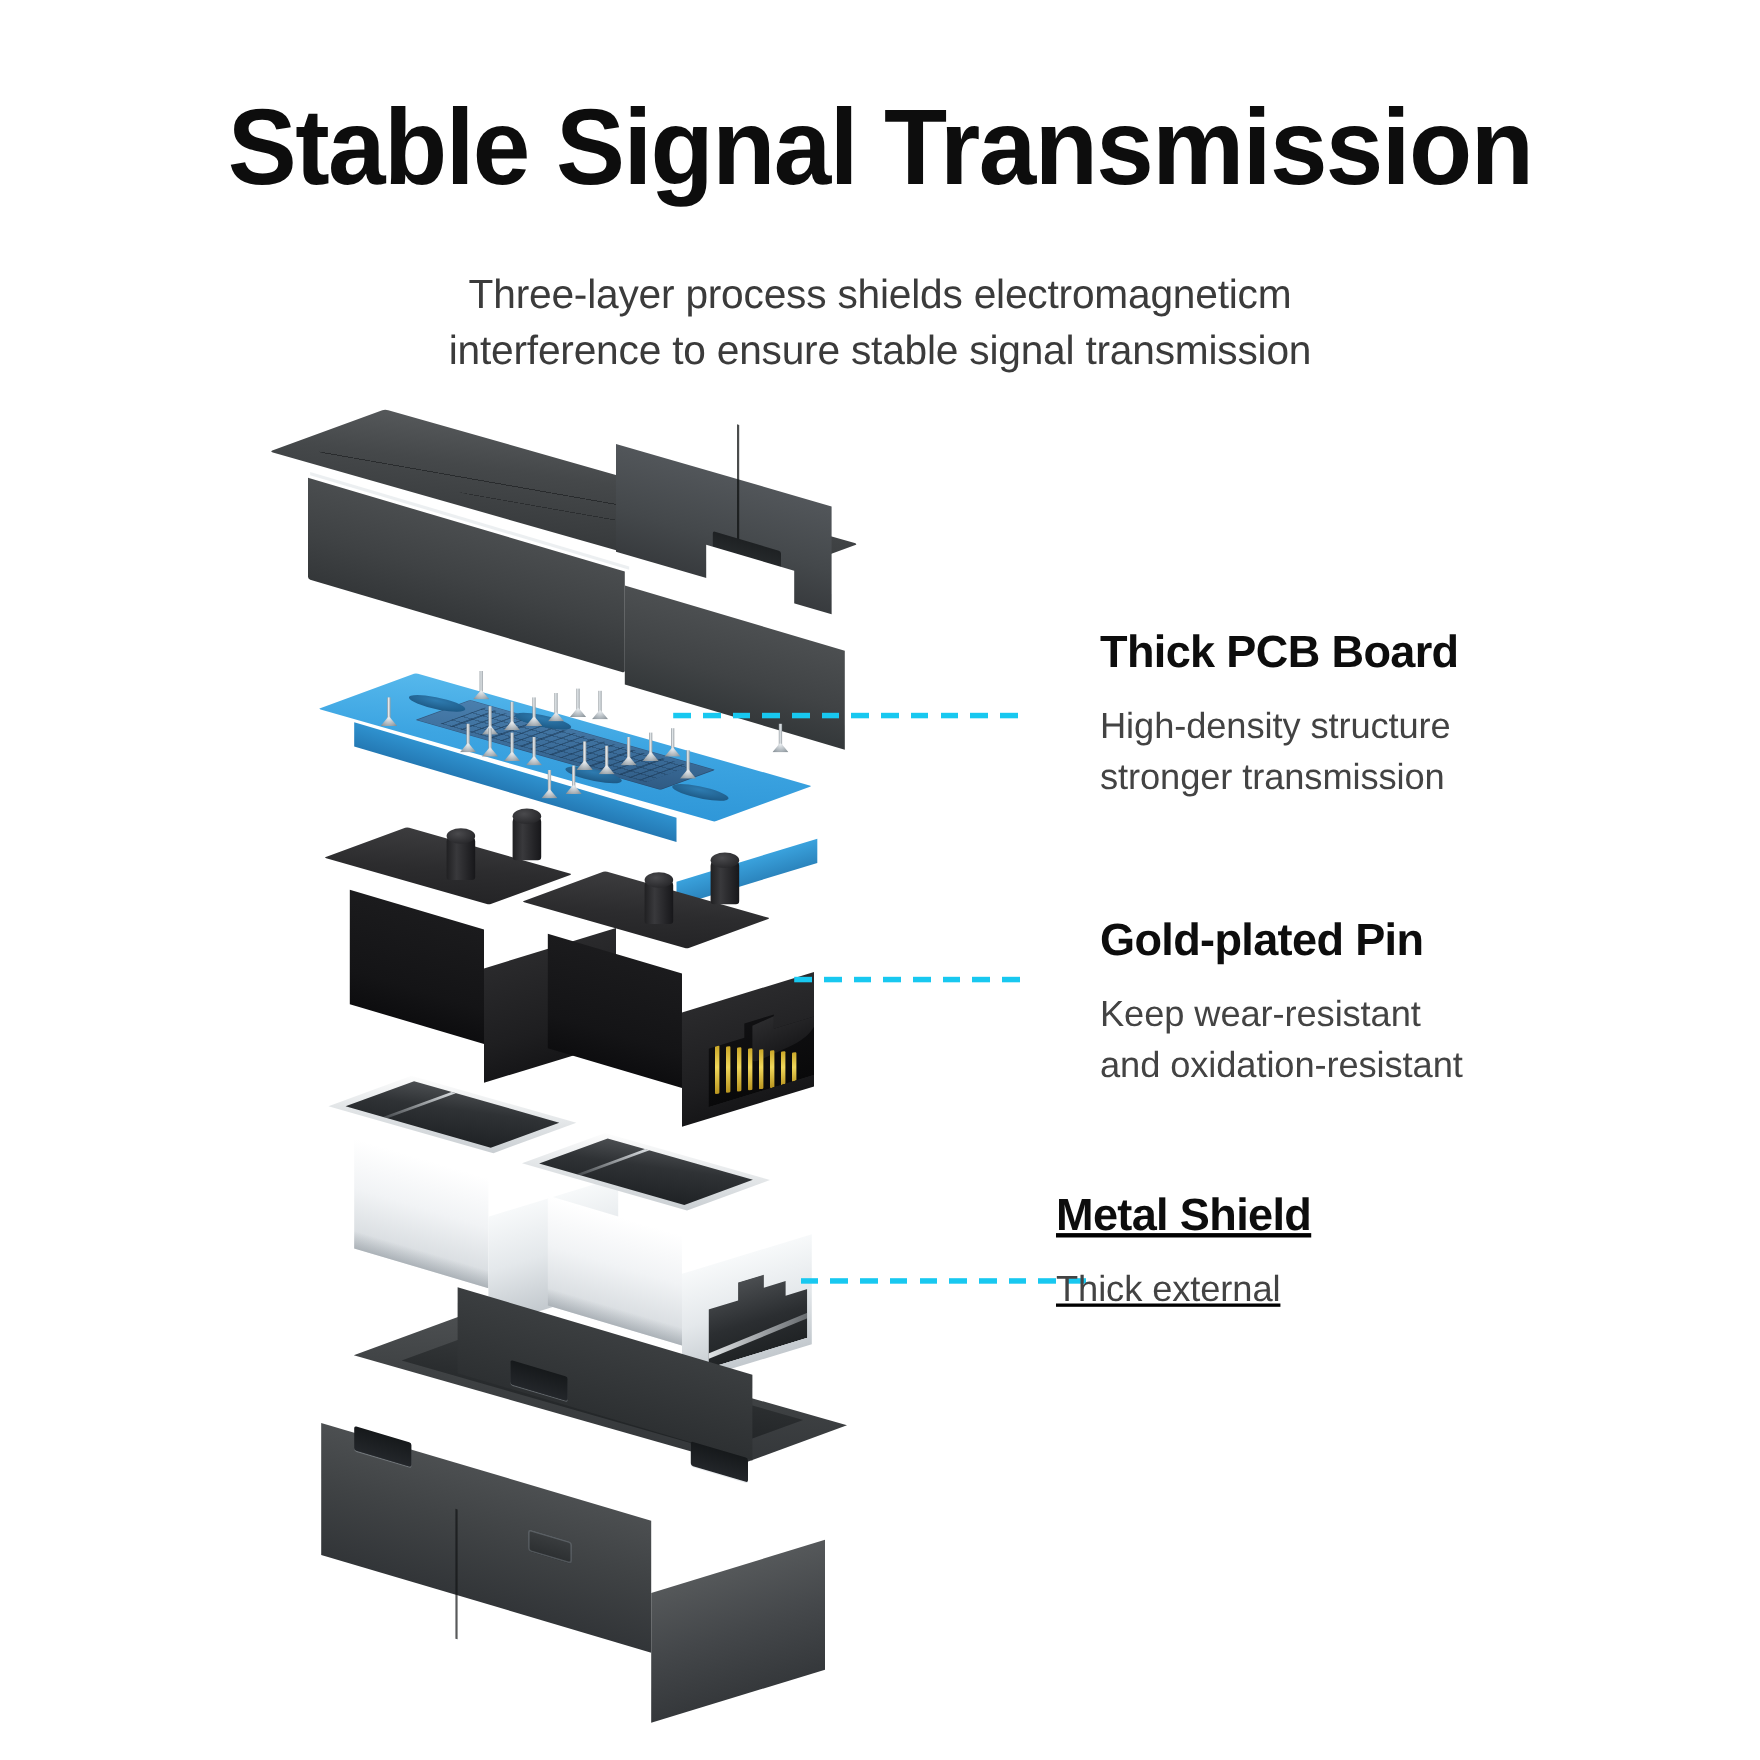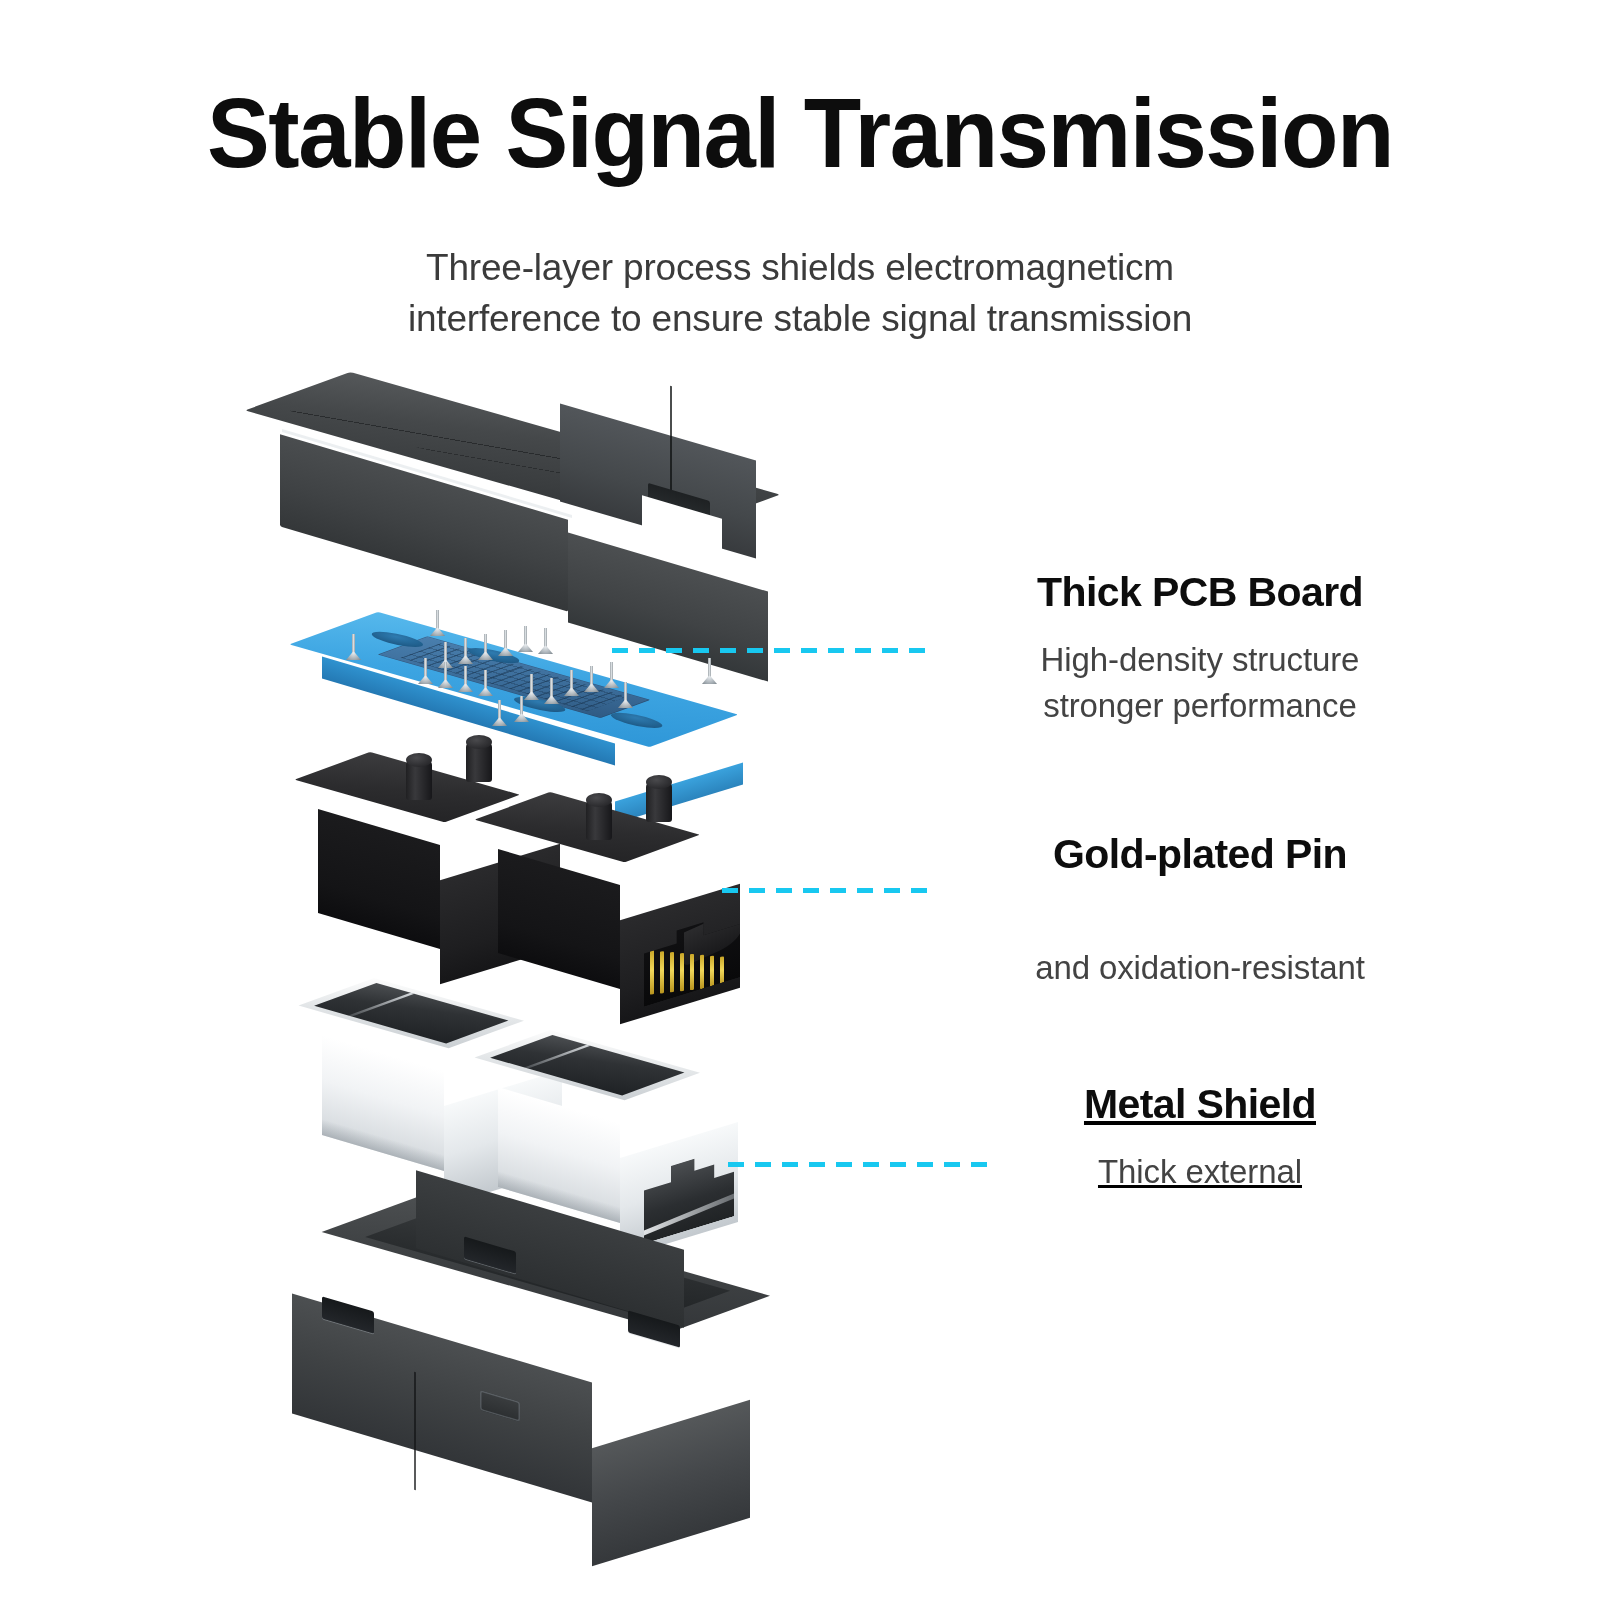--- a/index.html
+++ b/index.html
@@ -282,21 +282,21 @@
   }
 
   
   .dash {
     position:absolute; height:5px;
     background: repeating-linear-gradient(to right, currentColor 0 16px, transparent 16px 27px);
   }
   .dash-a { color:#18c8f0; }
 
   
-  .callout { position:absolute; text-align:center; }
+  .callout { position:absolute; }
   .callout .ct {
     font-size: 41px; font-weight: 700; color:#0d0d0d;
     letter-spacing:-0.6px; line-height:1.1; margin:0;
   }
   .callout .cd {
     font-size: 33px; font-weight: 400; color:#434343;
     line-height:1.38; margin:0; padding-top:22px; letter-spacing:-0.1px;
   }
 </style>
 </head>
@@ -487,28 +487,28 @@
 
     <div class="dash dash-a" style="left:612px; top:648px; width:322px;"></div>
     <div class="dash dash-a" style="left:722px; top:888px; width:214px;"></div>
     <div class="dash dash-a" style="left:728px; top:1162px; width:262px;"></div>
   </div>
 
   <div class="callout" style="left:1000px; top:570px; width:400px;">
     <p class="ct">Thick PCB Board</p>
     <p class="cd">
       <span>High-density structure</span><br>
-      <span>stronger performance</span>
+      <span>stronger transmission</span>
     </p>
   </div>
 
   <div class="callout" style="left:1000px; top:832px; width:400px;">
     <p class="ct">Gold-plated Pin</p>
     <p class="cd">
-      <br>
+      <span>Keep wear-resistant</span><br>
       <span>and oxidation-resistant</span>
     </p>
   </div>
 
   <div class="callout" style="left:960px; top:1082px; width:480px;text-decoration:underline;">
     <p class="ct">Metal Shield</p>
     <p class="cd">
       <span>Thick external</span><br>
     </p>
   </div>

